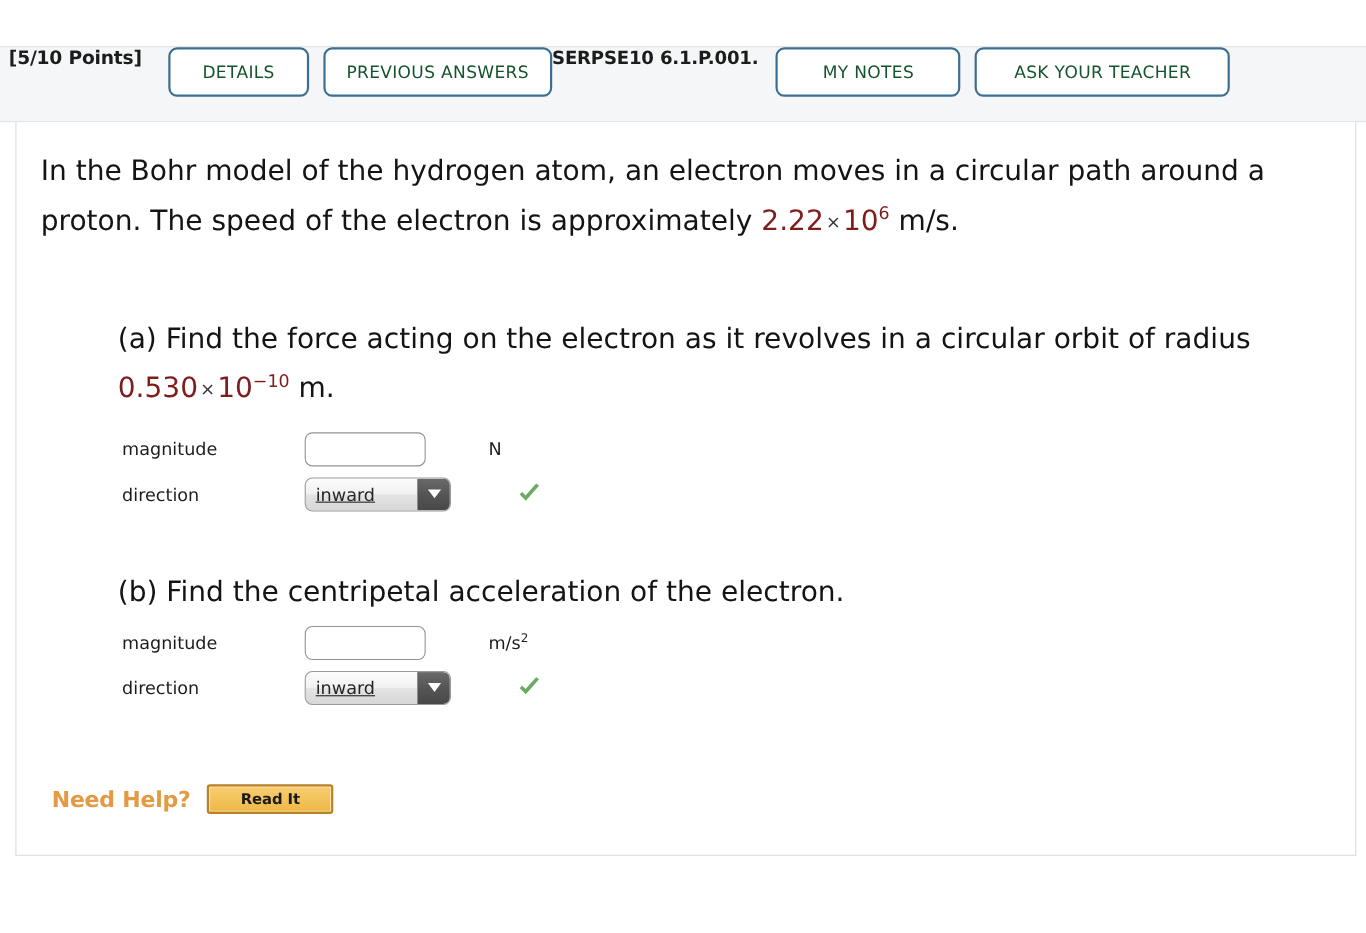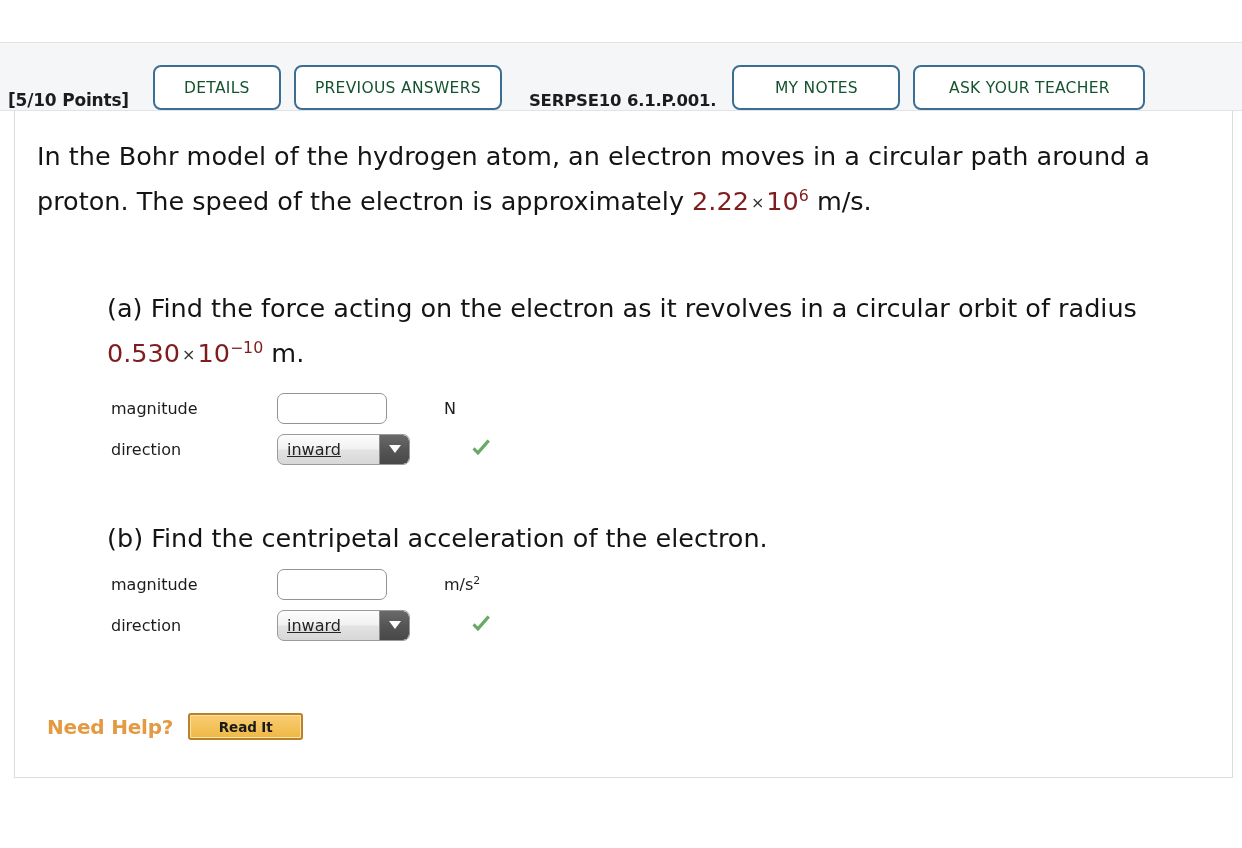--- a/index.html
+++ b/index.html
@@ -27,21 +27,21 @@
     position: absolute;
     left: 0;
     top: 42px;
     width: 1242px;
     height: 69px;
     box-sizing: border-box;
     background: #f5f6f7;
     border-top: 1px solid #e2e3e5;
     border-bottom: 1px solid #e2e3e5;
     display: flex;
-    align-items: flex-end;
+    align-items: flex-start;
     padding-left: 8px;
   }
 
   .points {
     font-size: 17px;
     font-weight: bold;
     color: #1c1c1c;
     letter-spacing: -0.2px;
     white-space: nowrap;
     margin-right: 24px;
@@ -66,21 +66,20 @@
   .hbtn.details { width: 128px; }
   .hbtn.prev    { width: 208px; margin-left: 13px; }
   .hbtn.notes   { width: 168px; margin-left: 16px; }
   .hbtn.teacher { width: 232px; margin-left: 13px; }
 
   .qcode {
     font-size: 16.5px;
     font-weight: bold;
     color: #1c1c1c;
     white-space: nowrap;
-    margin-left: 27px;
     letter-spacing: -0.2px;
   }
 
   
   .qbody {
     position: absolute;
     left: 14px;
     top: 111px;
     width: 1219px;
     height: 667px;

